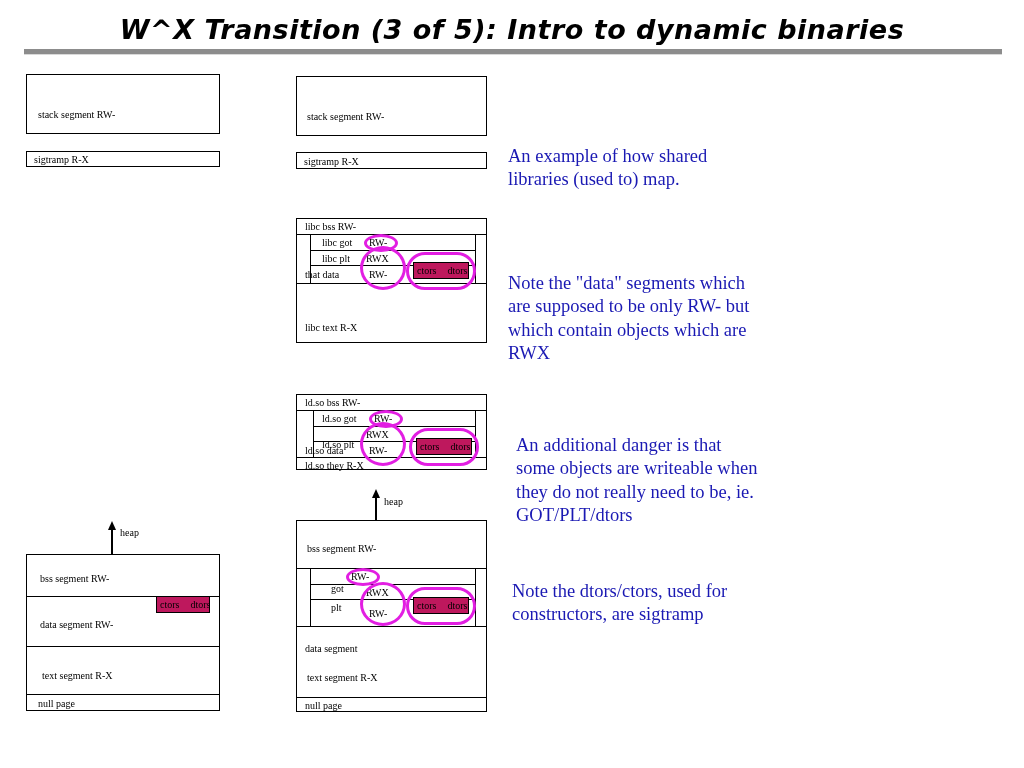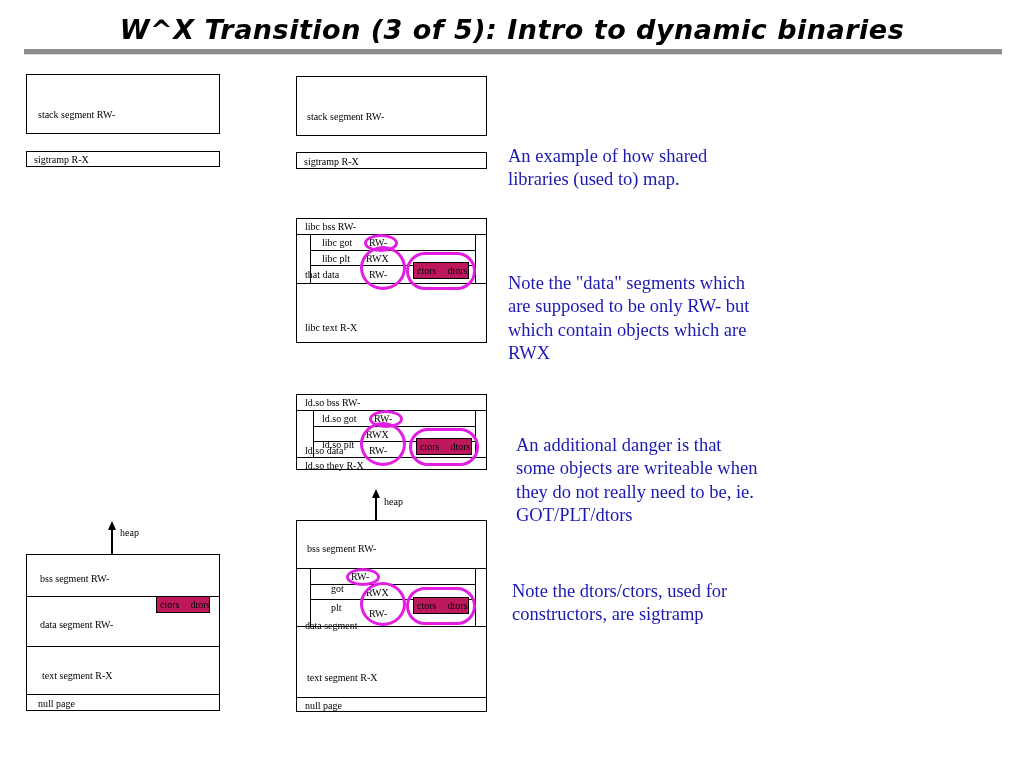--- a/index.html
+++ b/index.html
@@ -261,21 +261,21 @@
 
 <div class="hline" style="left:296px; top:697px; width:191px;"></div>
 <div class="vline" style="left:310px; top:568px; height:58px;"></div>
 <div class="vline" style="left:475px; top:568px; height:58px;"></div>
 
 <div class="lbl" style="left:307px; top:544px;">bss segment RW-</div>
 <div class="lbl" style="left:331px; top:584px;">got</div>
 <div class="lbl" style="left:351px; top:572px;">RW-</div>
 <div class="lbl" style="left:331px; top:603px;">plt</div>
 <div class="lbl" style="left:366px; top:588px;">RWX</div>
-<div class="lbl" style="left:305px; top:621px;">data segment</div>
+<div class="lbl" style="left:305px; top:644px;">data segment</div>
 <div class="lbl" style="left:369px; top:609px;">RW-</div>
 <div class="lbl" style="left:307px; top:673px;">text segment R-X</div>
 <div class="lbl" style="left:305px; top:701px;">null page</div>
 
 <div class="cdbox" style="left:413px; top:597px; width:56px;">
   <span>ctors</span>
   <span class="second">dtors</span>
 </div>
 
 <div class="ellipse" style="left:346px; top:568px; width:34px; height:18px;"></div>

